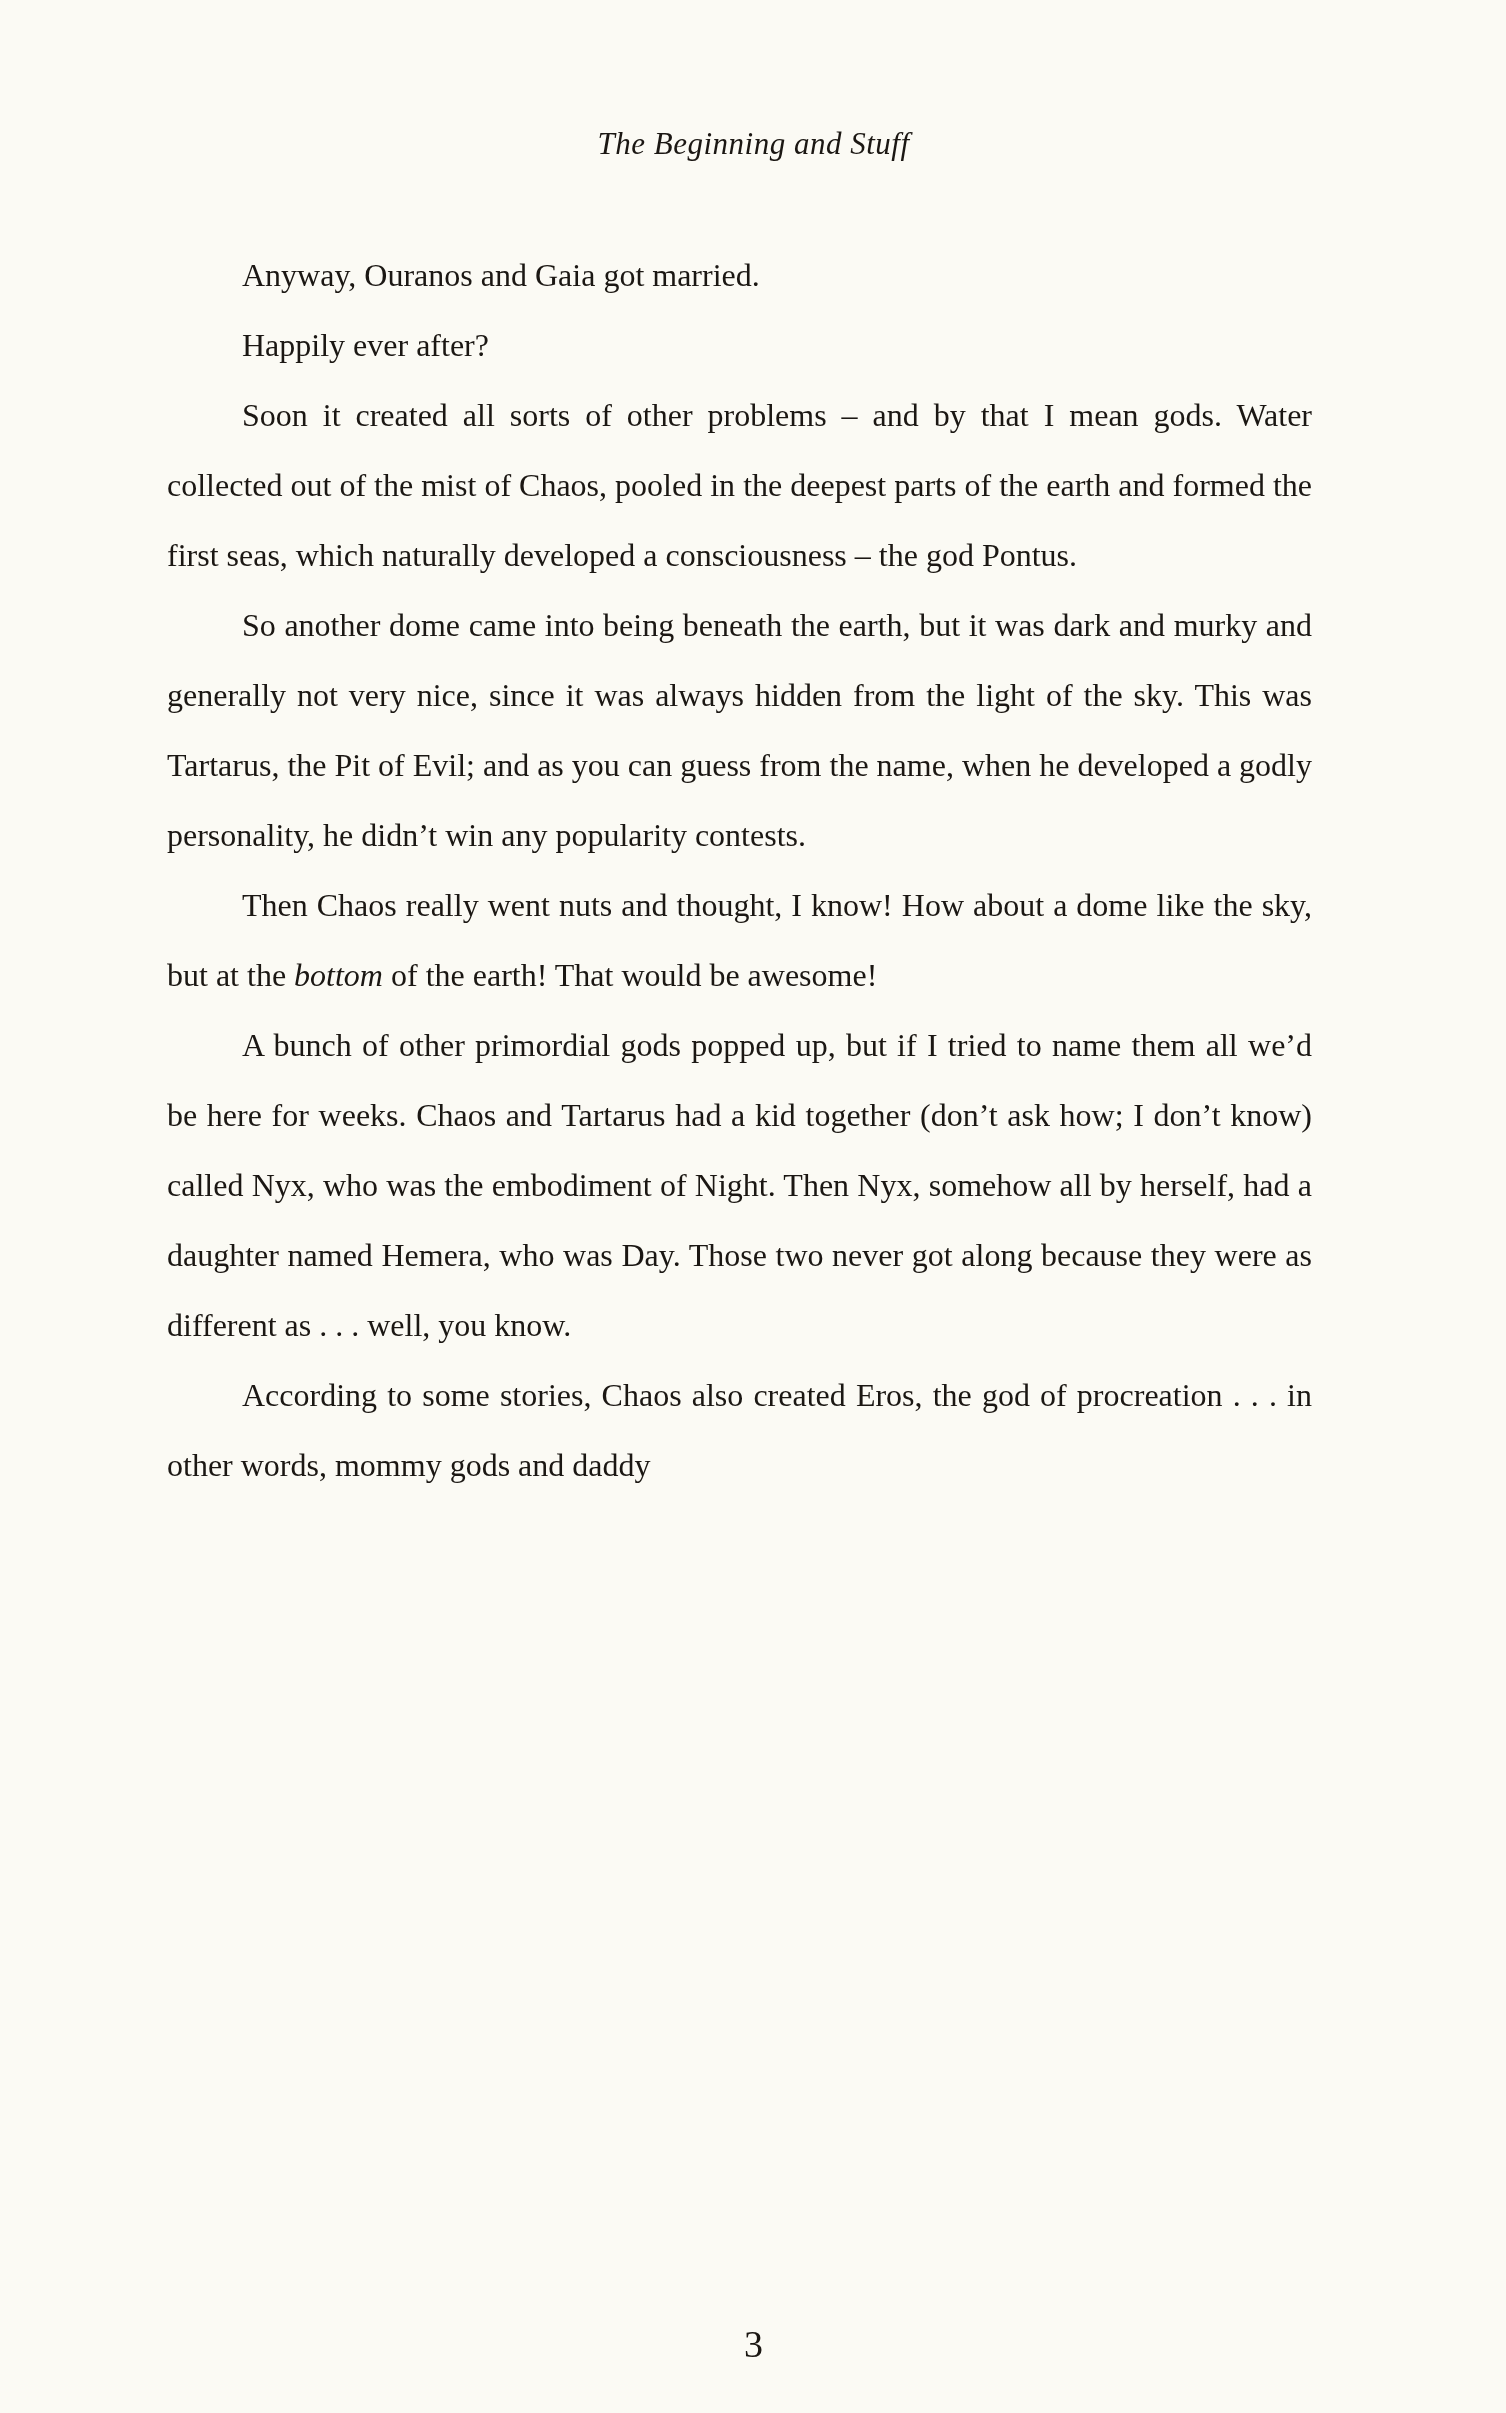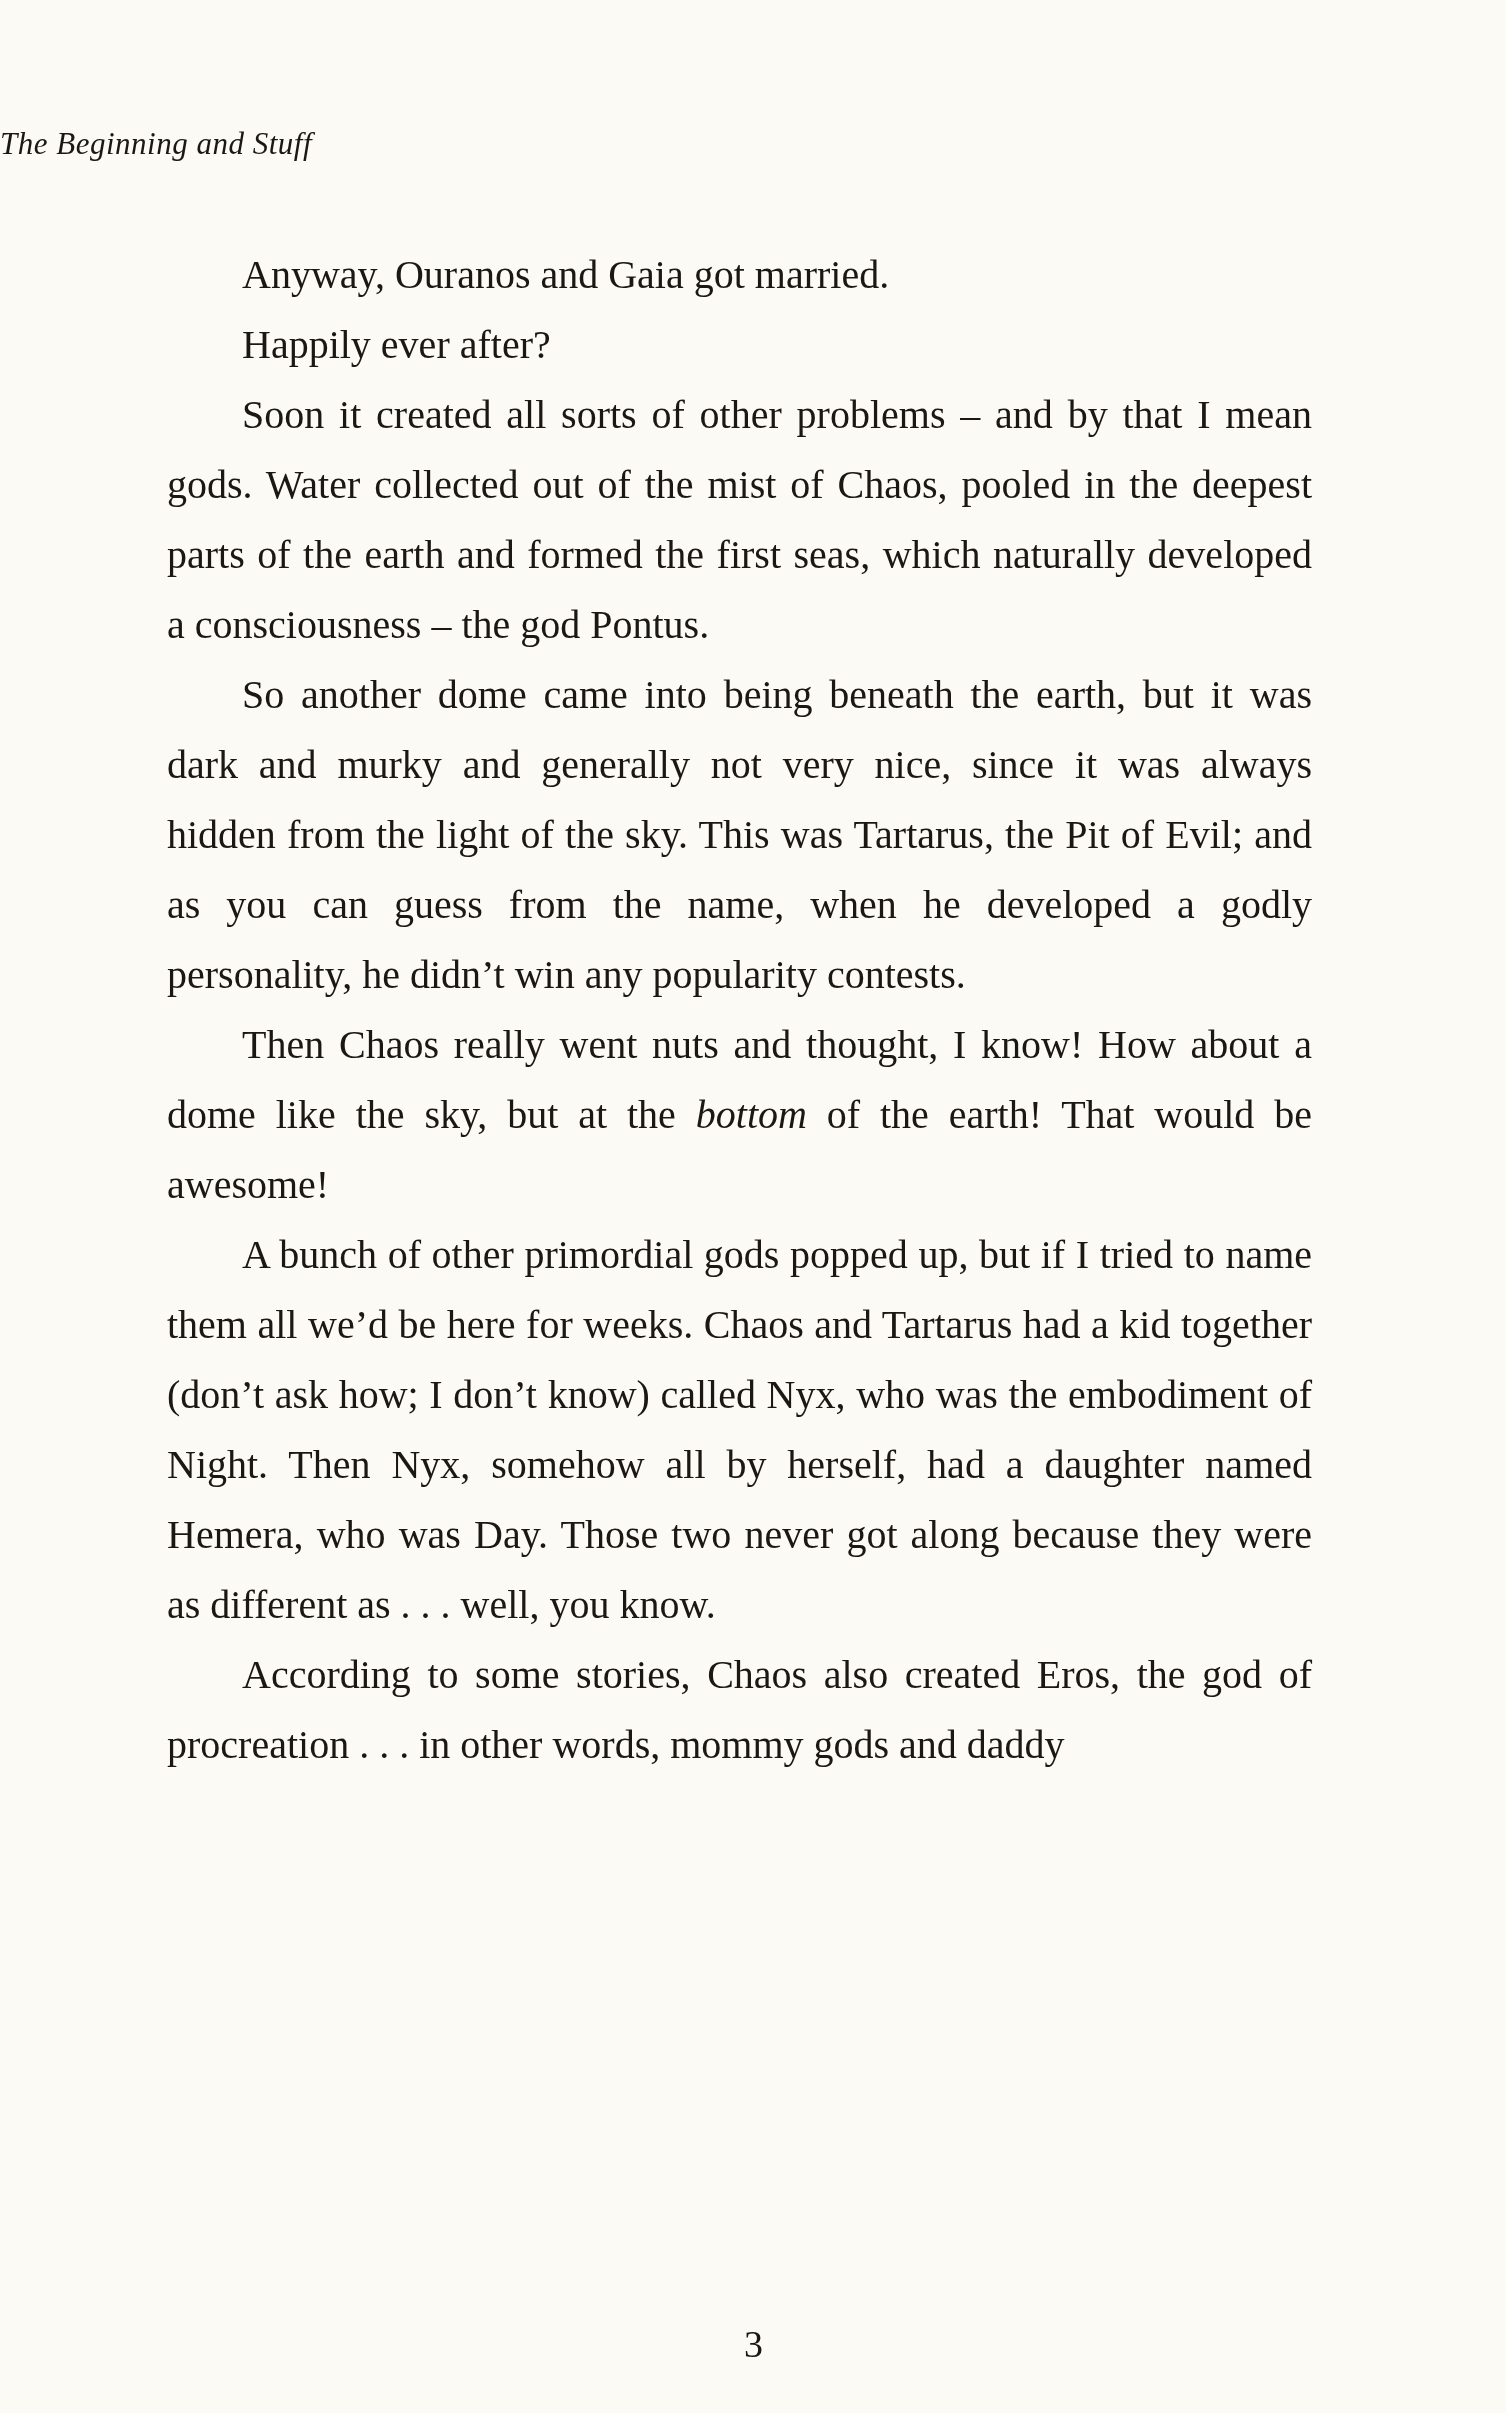--- a/index.html
+++ b/index.html
@@ -17,31 +17,31 @@
   .page {
     position: relative;
     width: 1507px;
     height: 2413px;
   }
   .running-header {
     position: absolute;
     top: 126px;
     left: 0;
     width: 100%;
-    text-align: left;
+    text-align: center;
     font-style: italic;
     font-size: 31px;
     letter-spacing: 0.5px;
   }
   .text-block {
     position: absolute;
     top: 240px;
     left: 167px;
     width: 1145px;
-    font-size: 40px;
+    font-size: 32px;
     line-height: 70px;
     text-align: justify;
     text-justify: inter-word;
   }
   .para {
     margin: 0;
     padding: 0;
     text-indent: 75px;
   }
   .italic {

